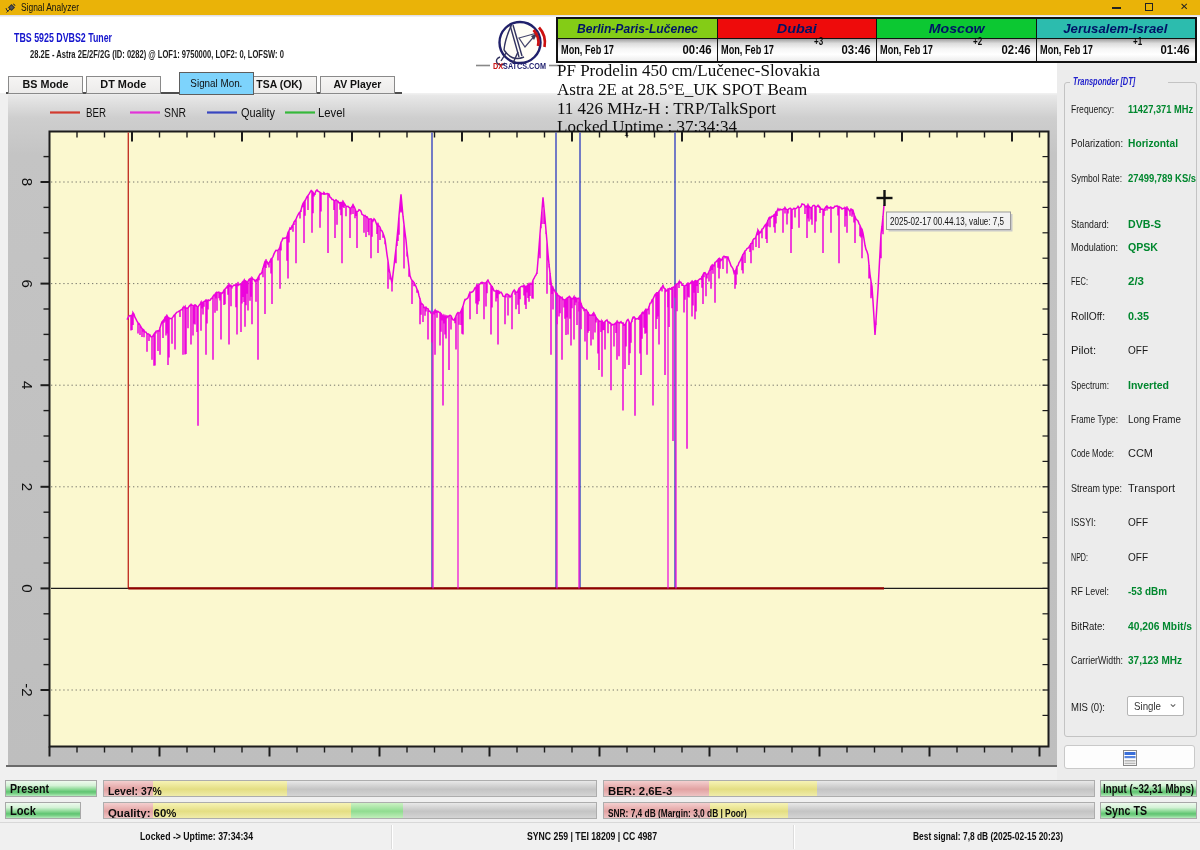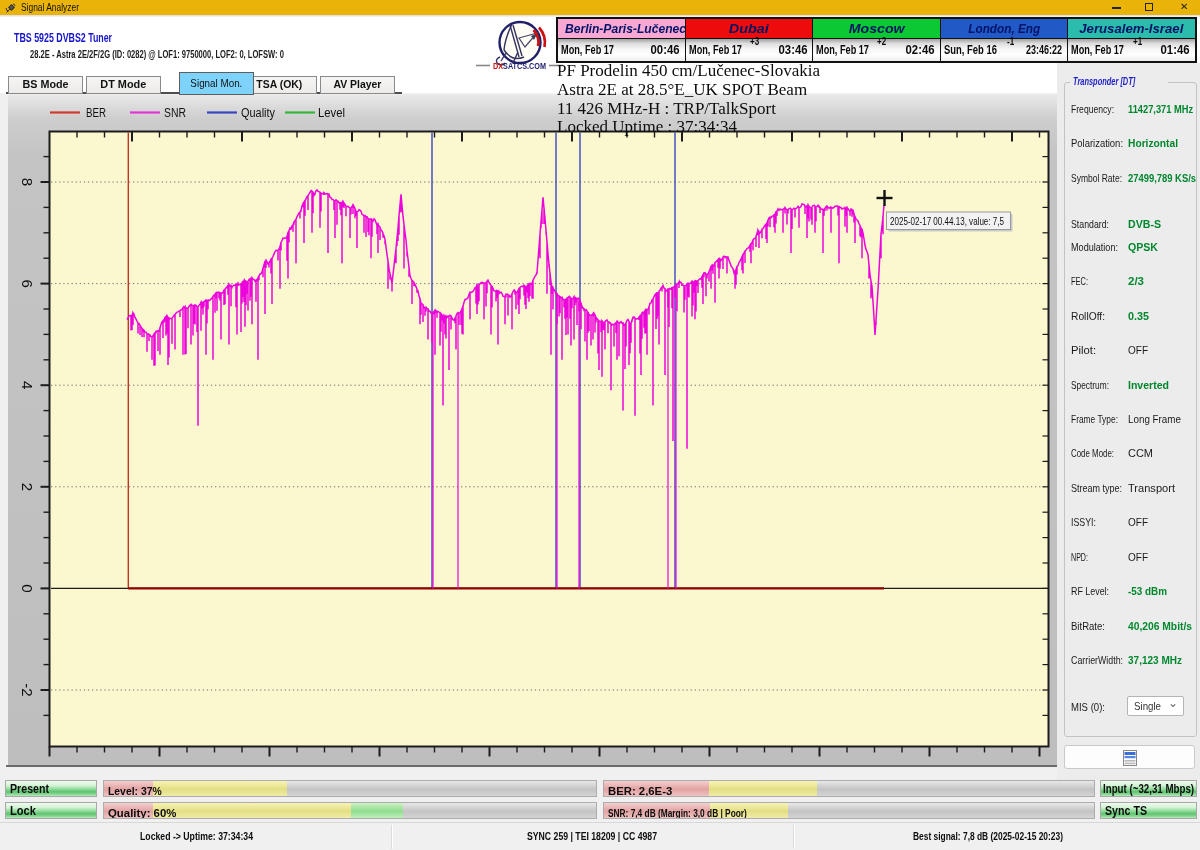--- a/index.html
+++ b/index.html
@@ -79,48 +79,40 @@
 <path d="M44 21 L62 16 L50 30 Z" fill="#fffdf6" stroke="#44446a" stroke-width="1.2"></path>
 <path d="M56 19 L62.5 16 L59 23 Z" fill="#3c3c5a"></path>
 <path d="M58.5 13 q6.5 7 4.5 16" fill="none" stroke="#cc1111" stroke-width="2.7"></path>
 <path d="M64 10.5 q7.5 8 5.5 19.5" fill="none" stroke="#cc1111" stroke-width="2.7"></path>
 <line x1="1" y1="48.5" x2="15" y2="48.5" stroke="#888" stroke-width="1.6"></line>
 <line x1="74" y1="48.5" x2="88" y2="48.5" stroke="#888" stroke-width="1.6"></line>
 <text x="18" y="51.5" font-family="Liberation Sans, sans-serif" font-size="9" font-weight="bold" textLength="53" lengthAdjust="spacingAndGlyphs"><tspan fill="#cc1111">DX</tspan><tspan fill="#1d1d6e">SATCS.COM</tspan></text>
 </svg>
 <div id="clocks">
     <div class="ccell">
-      <div class="chead" style="background:#f9a8d4"><span class="fit" id="f_ch0h" style="transform-origin:50% 50%;transform:scaleX(0.896)">Berlin-Paris-Lučenec</span></div>
+      <div class="chead" style="background:#84cc16"><span class="fit" id="f_ch0h" style="transform-origin:50% 50%;transform:scaleX(0.896)">Berlin-Paris-Lučenec</span></div>
 <div class="cbody">
         <span class="cdate"><span class="fit" id="f_ch0d" style="transform-origin:0 50%;transform:scaleX(0.679)">Mon, Feb 17</span></span>
         <span class="ctime"><span class="fit" id="f_ch0t" style="transform-origin:100% 50%;transform:scaleX(0.840)">00:46</span></span>
       </div>
     </div>
     <div class="ccell">
       <div class="chead" style="background:#ee0b0b"><span class="fit" id="f_ch1h" style="transform-origin:50% 50%;transform:scaleX(1.066)">Dubai</span></div>
 <div class="cbody">
         <span class="cdate"><span class="fit" id="f_ch1d" style="transform-origin:0 50%;transform:scaleX(0.679)">Mon, Feb 17</span></span>
         <span class="csup"><span class="fit" id="f_ch1s" style="transform-origin:0 50%;transform:scaleX(0.800)">+3</span></span>
         <span class="ctime"><span class="fit" id="f_ch1t" style="transform-origin:100% 50%;transform:scaleX(0.840)">03:46</span></span>
       </div>
     </div>
     <div class="ccell">
       <div class="chead" style="background:#0cc832"><span class="fit" id="f_ch2h" style="transform-origin:50% 50%;transform:scaleX(1.051)">Moscow</span></div>
 <div class="cbody">
         <span class="cdate"><span class="fit" id="f_ch2d" style="transform-origin:0 50%;transform:scaleX(0.679)">Mon, Feb 17</span></span>
         <span class="csup"><span class="fit" id="f_ch2s" style="transform-origin:0 50%;transform:scaleX(0.800)">+2</span></span>
         <span class="ctime"><span class="fit" id="f_ch2t" style="transform-origin:100% 50%;transform:scaleX(0.840)">02:46</span></span>
-      </div>
-    </div>
-    <div class="ccell">
-      <div class="chead" style="background:#2159c7"><span class="fit" id="f_ch3h" style="transform-origin:50% 50%;transform:scaleX(0.873)">London, Eng</span></div>
-<div class="cbody">
-        <span class="cdate"><span class="fit" id="f_ch3d" style="transform-origin:0 50%;transform:scaleX(0.699)">Sun, Feb 16</span></span>
-        <span class="csup"><span class="fit" id="f_ch3s" style="transform-origin:0 50%;transform:scaleX(0.800)">-1</span></span>
-        <span class="ctime"><span class="fit" id="f_ch3t" style="transform-origin:100% 50%;transform:scaleX(0.666)">23:46:22</span></span>
       </div>
     </div>
     <div class="ccell">
       <div class="chead" style="background:#2cbcae"><span class="fit" id="f_ch4h" style="transform-origin:50% 50%;transform:scaleX(0.976)">Jerusalem-Israel</span></div>
 <div class="cbody">
         <span class="cdate"><span class="fit" id="f_ch4d" style="transform-origin:0 50%;transform:scaleX(0.679)">Mon, Feb 17</span></span>
         <span class="csup"><span class="fit" id="f_ch4s" style="transform-origin:0 50%;transform:scaleX(0.800)">+1</span></span>
         <span class="ctime"><span class="fit" id="f_ch4t" style="transform-origin:100% 50%;transform:scaleX(0.840)">01:46</span></span>
       </div>
     </div>
@@ -386,21 +378,21 @@
 <rect x="1.5" y="12.6" width="11" height="1.6" fill="#b9b9b9"></rect>
 </svg></div>
 <div class="tab" style="left:8px"><span class="fit" id="f_tb0" style="transform-origin:50% 50%;transform:scaleX(0.935)">BS Mode</span></div>
 <div class="tab" style="left:86px"><span class="fit" id="f_tb1" style="transform-origin:50% 50%;transform:scaleX(0.947)">DT Mode</span></div>
 <div class="tab active" style="left:164px"><span class="fit" id="f_tb2" style="transform-origin:50% 50%;transform:scaleX(0.856)">Signal Mon.</span></div>
 <div class="tab" style="left:242px"><span class="fit" id="f_tb3" style="transform-origin:50% 50%;transform:scaleX(0.908)">TSA (OK)</span></div>
 <div class="tab" style="left:320px"><span class="fit" id="f_tb4" style="transform-origin:50% 50%;transform:scaleX(0.908)">AV Player</span></div>
 <div class="gbar" style="left:5px;top:780px;width:92px">
     <span class="bt"><span class="fit" id="f_gb0" style="transform-origin:0 50%;transform:scaleX(0.850)">Present</span></span>
   </div>
-<div class="gbar" style="left:5px;top:802px;width:92px">
+<div class="gbar" style="left:5px;top:802px;width:76px">
     <span class="bt"><span class="fit" id="f_gb1" style="transform-origin:0 50%;transform:scaleX(0.891)">Lock</span></span>
   </div>
 <div class="bar" style="left:103px;top:780px;width:494px">
     <div class="z zp" style="left:0px;width:49px"></div>
     <div class="z zy" style="left:49px;width:134px"></div>
     <span class="bt"><span class="fit" id="f_zb0" style="transform-origin:0 50%;transform:scaleX(1.038)">Level: 37%</span></span>
   </div>
 <div class="bar" style="left:103px;top:802px;width:494px">
     <div class="z zp" style="left:0px;width:49px"></div>
     <div class="z zy" style="left:49px;width:198px"></div>

